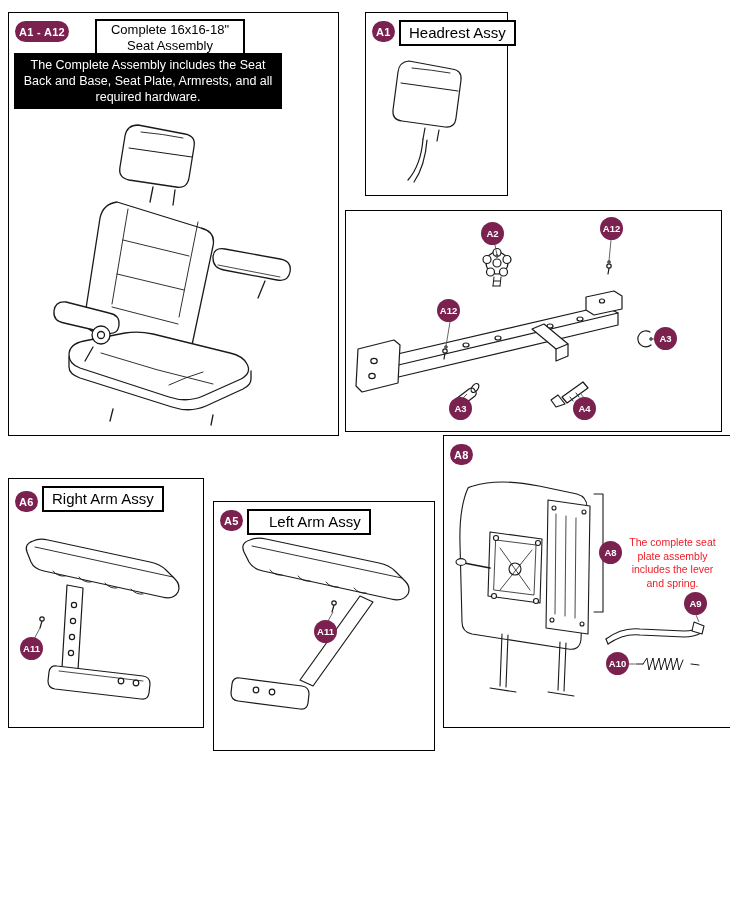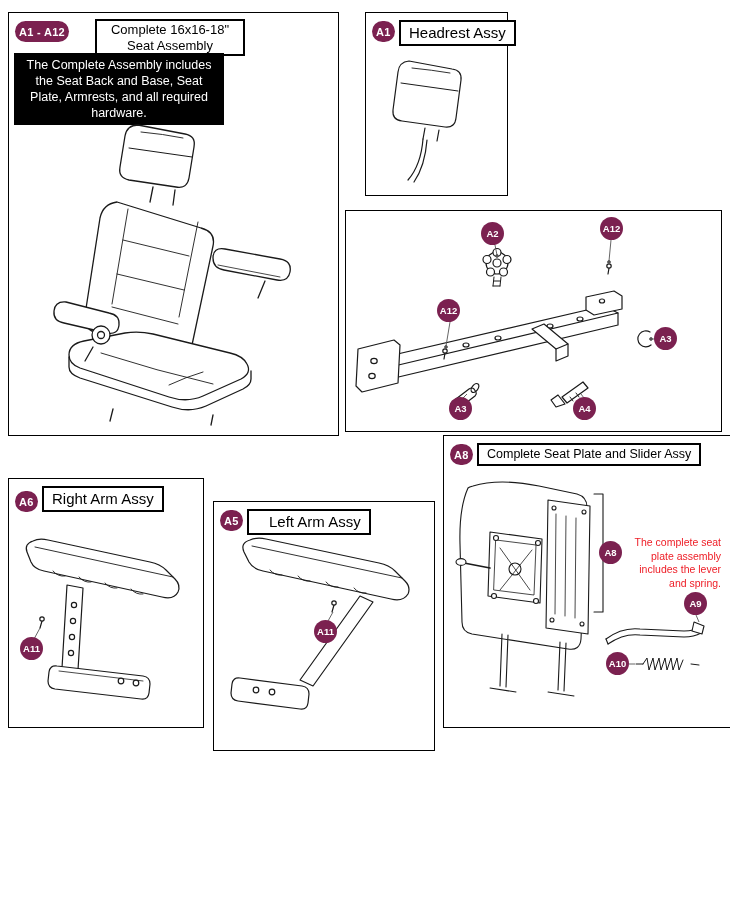--- a/index.html
+++ b/index.html
@@ -11,33 +11,33 @@
          border-radius:11px;height:21px;padding:0 4px;letter-spacing:.3px}
   .labelbox{position:absolute;border:2px solid #000;background:#fff;font-size:15px;
             padding:2px 8px;white-space:nowrap;line-height:1.2}
   .titlebox{position:absolute;border:2px solid #000;background:#fff;font-size:13px;
             text-align:center;padding:1px 4px;line-height:1.2}
   .descbox{position:absolute;background:#000;color:#fff;font-size:12.5px;text-align:center;
            padding:4px 5px;line-height:1.28}
   .callout{position:absolute;width:23px;height:23px;border-radius:50%;
            background:var(--badge,#7b2150);color:#fff;font-weight:bold;font-size:9.5px;
            display:flex;align-items:center;justify-content:center}
-  .note{position:absolute;color:var(--note,#ee1c25);font-size:10.5px;text-align:right;line-height:1.3}
+  .note{position:absolute;color:var(--note,#ee1c25);font-size:10.5px;text-align:center;line-height:1.3}
   svg.draw{position:absolute}
   svg.draw path,svg.draw circle,svg.draw ellipse{vector-effect:non-scaling-stroke}
 </style>
 </head>
 <body>
 
 <div class="page">
 
   <section class="panel" style="left:8px;top:12px;width:331px;height:424px;">
     <span class="badge" style="left:6px;top:8px;">A1 - A12</span>
     <div class="titlebox" style="left:86px;top:6px;width:150px;">Complete 16x16-18" Seat Assembly</div>
-    <div class="descbox" style="left:5px;top:40px;width:210px;">The Complete Assembly includes the Seat Back and Base, Seat Plate, Armrests, and all required hardware.</div>
+    <div class="descbox" style="left:5px;top:40px;width:268px;">The Complete Assembly includes the Seat Back and Base, Seat Plate, Armrests, and all required hardware.</div>
     <svg class="draw" style="left:8px;top:96px" width="316" height="322" viewBox="0 0 316 322">
       <g fill="#fff" stroke="#1a1a1a" stroke-width="1.3" stroke-linejoin="round" stroke-linecap="round">
         <path d="M121,16 q-11,0 -13,11 l-5,31 q-2,11 9,13 l47,7 q11,2 13,-9 l5,-31 q2,-11 -9,-13 z"></path>
         <path d="M112,39 l63,9" fill="none" stroke-width="1"></path>
         <path d="M124,23 q22,2 42,6" fill="none" stroke-width="0.9"></path>
         <path d="M136,78 l-3,15 M158,81 l-2,15" fill="none"></path>
         <path d="M100,93 q-14,2 -17,16 l-15,97 q-2,14 12,18 l77,23 q15,4 18,-11 l21,-99 q3,-14 -12,-18 z"></path>
         <path d="M111,100 l-16,95 M181,113 l-19,95" fill="none" stroke-width="0.9"></path>
         <path d="M106,131 l66,16 M100,165 l67,16 M95,198 l66,17" fill="none" stroke-width="0.9"></path>
         <path d="M196,149 q0,-11 12,-9 l55,10 q12,2 10,13 q-2,10 -13,8 l-53,-10 q-11,-2 -11,-12 z"></path>
@@ -173,21 +173,20 @@
       </g>
       <g stroke="#555" stroke-width="0.9" fill="none">
           <path d="M114,119 l5,-9"></path>
         </g>
     </svg>
     <span class="callout" style="left:100px;top:118px;">A11</span>
   </section>
 
   <section class="panel" style="left:443px;top:435px;width:333px;height:293px;">
     <span class="badge" style="left:6px;top:8px;">A8</span>
-    <div class="labelbox" style="left:33px;top:7px;font-size:12.5px;">Complete Seat Plate and Slider Assy</div>
     <svg class="draw" style="left:0;top:0" width="277" height="290" viewBox="0 0 277 290">
       <g fill="#fff" stroke="#1a1a1a" stroke-width="1.1" stroke-linejoin="round" stroke-linecap="round">
         <path d="M24,52 q-9,20 -8,56 l2,78 q0,10 10,12 l96,15 q12,2 13,-10 l6,-132 q0,-10 -10,-13 l-38,-8 q-40,-8 -66,0 q-4,1 -5,2 z"></path>
         <path d="M104,64 l42,6 -2,128 -42,-6 z"></path>
         <path d="M112,78 l-1,100 M122,80 l-1,100 M132,82 l-1,100" fill="none" stroke-width="0.8"></path>
         <circle cx="110" cy="72" r="2"></circle>
           <circle cx="140" cy="76" r="2"></circle>
         <circle cx="108" cy="184" r="2"></circle>
           <circle cx="138" cy="188" r="2"></circle>
         <path d="M46,96 l52,7 -2,64 -52,-7 z"></path>

